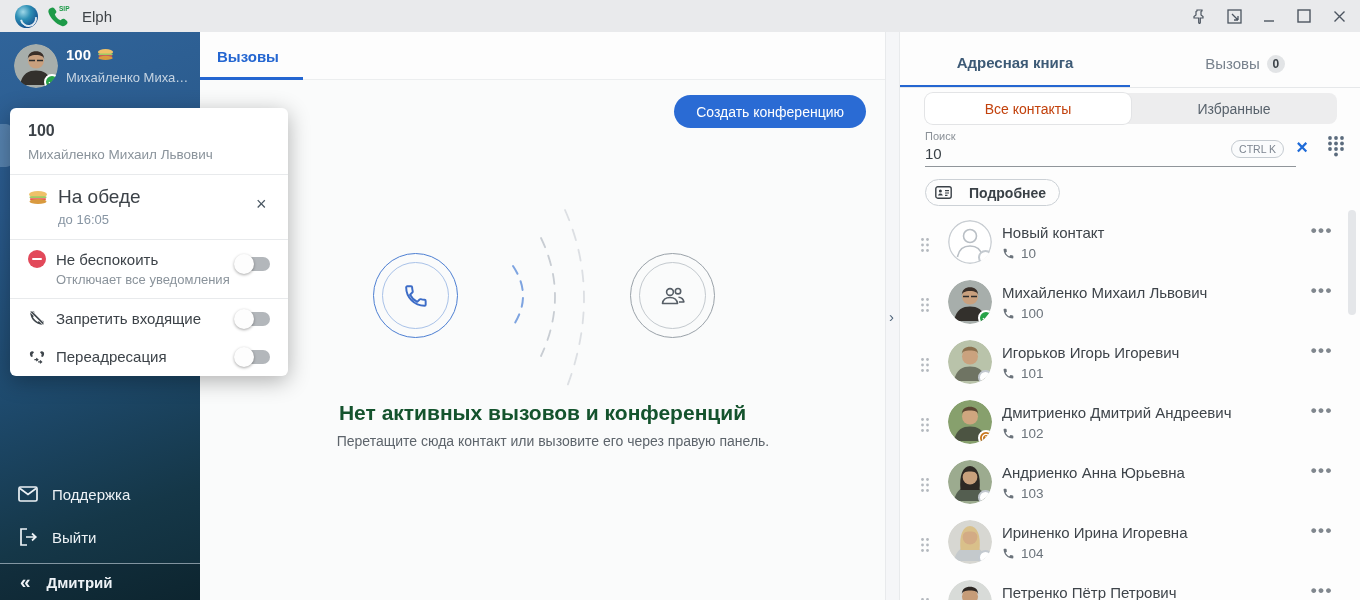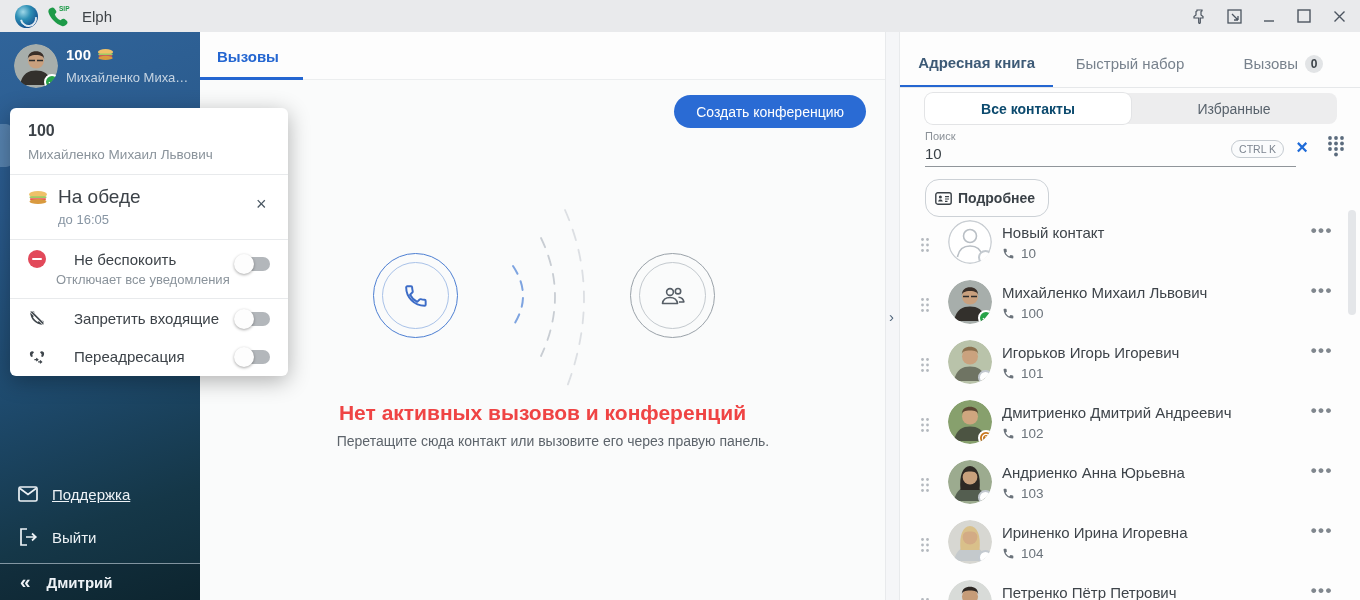--- a/index.html
+++ b/index.html
@@ -17,81 +17,81 @@
 
   
   .sidebar{position:absolute;left:0;top:32px;width:200px;height:568px;background:linear-gradient(160deg,#30649a 0%,#2a5a8c 28%,#1e4a6d 58%,#153748 82%,#102c38 100%);}
   .side-user{position:absolute;left:0;top:0;width:200px;height:72px;}
   .side-avatar{position:absolute;left:14px;top:12px;}
   .side-ext{position:absolute;left:66px;top:14px;font-size:15px;font-weight:700;color:#fff;display:flex;align-items:center;gap:6px;}
   .side-name{position:absolute;left:66px;top:38px;width:126px;font-size:13px;color:#c6d4e2;white-space:nowrap;overflow:hidden;text-overflow:ellipsis;}
   .side-active-sliver{position:absolute;left:0;top:92px;width:12px;height:43px;background:rgba(122,160,199,.55);border-radius:0 6px 6px 0;}
   .side-item{position:absolute;left:0;width:200px;height:32px;display:flex;align-items:center;color:#edf2f6;font-size:15px;cursor:pointer;}
   .side-item .ic{width:20px;height:20px;margin-left:18px;margin-right:14px;display:flex;align-items:center;justify-content:center;}
-  .side-support{top:446px;text-decoration:underline;}
+  .side-support{top:446px;}
   .side-logout{top:489px;}
   .side-divider{position:absolute;left:0;top:531px;width:200px;height:1px;background:rgba(220,230,238,.55);}
   .side-collapse{top:532px;height:36px;background:rgba(0,0,0,.14);}
   .side-collapse .chev{margin-left:20px;margin-right:16px;font-size:19px;font-weight:700;color:#f0f4f8;}
 
   
   .popup{position:absolute;left:10px;top:108px;width:278px;background:#ffffff;border-radius:6px;box-shadow:0 5px 22px rgba(0,0,0,.30);z-index:50;}
   .popup-head{padding:14px 18px 12px 18px;}
   .popup-ext{font-size:16px;font-weight:700;color:#3c4248;}
   .popup-name{margin-top:7px;font-size:13.5px;color:#8a939b;}
   .popup-sep{height:1px;background:#e8eaec;}
   .popup-status{position:relative;padding:11px 18px 12px 18px;}
   .ps-title{display:flex;align-items:center;gap:10px;font-size:19px;color:#3c4248;}
   .ps-until{margin-left:30px;margin-top:4px;font-size:13px;color:#8795a3;}
   .ps-close{position:absolute;right:16px;top:22px;width:16px;height:16px;color:#4a5763;font-size:18px;line-height:14px;cursor:pointer;}
   .popup-row{position:relative;padding:10px 18px 11px 18px;}
-  .pr-title{display:flex;align-items:center;gap:28px;font-size:15px;color:#3c4248;}
+  .pr-title{display:flex;align-items:center;gap:10px;font-size:15px;color:#3c4248;}
   .pr-sub{margin-left:28px;margin-top:4px;font-size:13px;color:#8a939b;}
   .toggle{position:absolute;right:18px;top:50%;transform:translateY(-50%);width:34px;height:14px;border-radius:7px;background:#b3b7bb;cursor:pointer;}
   .toggle::after{content:"";position:absolute;left:-2px;top:-3px;width:20px;height:20px;border-radius:50%;background:#fdfdfd;box-shadow:0 1px 3px rgba(0,0,0,.35);}
   .popup-row.tall .toggle{top:24px;}
   .dnd-ic{width:18px;height:18px;border-radius:50%;background:#e2495a;position:relative;flex:0 0 18px;}
   .dnd-ic::after{content:"";position:absolute;left:4px;top:8px;width:10px;height:2.4px;background:#fff;border-radius:1px;}
 
   
   .main{position:absolute;left:200px;top:32px;width:685px;height:568px;background:#fafbfb;}
   .main-tabs{position:absolute;left:0;top:0;width:685px;height:48px;background:#fdfdfd;border-bottom:1px solid #eceeef;display:flex;}
   .mtab{height:48px;display:flex;align-items:center;padding:0 24px 0 17px;font-size:15px;font-weight:600;color:#7b858f;cursor:pointer;}
   .mtab.active{color:#2466d1;border-bottom:3px solid #2466d1;padding-top:3px;}
   .conf-btn{position:absolute;top:63px;right:19px;height:33px;padding:0 22px;background:#2a6bd4;color:#fff;font-size:14px;border:none;border-radius:17px;cursor:pointer;}
   .circle-big{position:absolute;width:85px;height:85px;border-radius:50%;display:flex;align-items:center;justify-content:center;}
   .circle-big .inner{width:67px;height:67px;border-radius:50%;display:flex;align-items:center;justify-content:center;}
   .circle-phone{left:173px;top:221px;border:1.6px solid #4d7fd2;}
   .circle-phone .inner{border:1px solid #a9c2e8;}
   .circle-people{left:430px;top:221px;border:1.4px solid #9aa2a9;}
   .circle-people .inner{border:1px solid #c3c9ce;}
   .arcs{position:absolute;left:305px;top:162px;}
-  .empty-title{position:absolute;left:0;top:369px;width:685px;text-align:center;font-size:21px;font-weight:700;color:#ef4444;}
+  .empty-title{position:absolute;left:0;top:369px;width:685px;text-align:center;font-size:21px;font-weight:700;color:#14532d;}
   .empty-sub{position:absolute;left:0;top:401px;width:685px;text-align:center;font-size:14px;color:#5d646b;padding-left:21px;}
 
   
   .strip{position:absolute;left:885px;top:32px;width:15px;height:568px;background:#f5f6f8;border-left:1px solid #e8eaec;border-right:1px solid #e8eaec;cursor:pointer;}
   .strip .chev{position:absolute;left:3px;top:276px;font-size:15px;color:#4f647a;}
 
   
   .rpanel{position:absolute;left:900px;top:32px;width:460px;height:568px;background:#fdfdfd;}
   .rtabs{position:absolute;left:0;top:8px;width:460px;height:48px;border-bottom:1px solid #e6e8ea;display:flex;}
   .rtab{flex:1;display:flex;align-items:center;justify-content:center;gap:7px;font-size:15px;color:#78828d;cursor:pointer;}
   .rtab.active{color:#3d5a76;font-weight:600;border-bottom:2px solid #2466d1;}
   .rtab .badge{min-width:18px;height:18px;border-radius:9px;background:#e2e4e6;color:#3c4248;font-size:12px;font-weight:700;display:flex;align-items:center;justify-content:center;padding:0 4px;}
   .seg{position:absolute;left:25px;top:61px;width:412px;height:31px;background:#ededee;border-radius:8px;display:flex;}
   .seg-item{flex:1;display:flex;align-items:center;justify-content:center;font-size:14px;color:#58626c;cursor:pointer;border-radius:8px;}
-  .seg-item.active{background:#fff;color:#0c4a6e;box-shadow:0 0 0 1px #e3e4e6;font-weight:bold;}
+  .seg-item.active{background:#fff;color:#c2410c;box-shadow:0 0 0 1px #e3e4e6;}
   .search{position:absolute;left:25px;top:98px;width:371px;border-bottom:1px solid #90959a;height:37px;cursor:text;}
   .search-label{font-size:11px;color:#8a9097;}
   .search-value{font-size:15px;color:#3a4147;margin-top:3px;}
   .kbd{position:absolute;right:76px;top:108px;border:1px solid #c5cbd1;border-radius:10px;color:#7d8590;font-size:10.5px;padding:2px 7px;background:#fafbfc;}
   .search-clear{position:absolute;right:52px;top:106px;color:#1f6bd8;font-size:20px;font-weight:700;cursor:pointer;line-height:18px;}
   .dialpad{position:absolute;right:14px;top:102px;cursor:pointer;}
-  .details-chip{position:absolute;left:25px;top:147px;height:38px;border:1px solid #ccd1d6;border-radius:14px;background:#fdfdfd;display:flex;align-items:center;gap:6px;padding:0 13px 0 9px;font-size:14px;font-weight:600;color:#3a4147;cursor:pointer;}
+  .details-chip{position:absolute;left:25px;top:147px;height:27px;border:1px solid #ccd1d6;border-radius:14px;background:#fdfdfd;display:flex;align-items:center;gap:17px;padding:0 13px 0 9px;font-size:14px;font-weight:600;color:#3a4147;cursor:pointer;}
   .contacts{position:absolute;left:0;top:183px;width:448px;height:385px;overflow:hidden;}
   .crow{position:relative;width:448px;height:60px;}
   .drag{position:absolute;left:20px;top:22px;cursor:grab;}
   .c-avatar{position:absolute;left:48px;top:5px;}
   .c-name{position:absolute;left:102px;top:9px;font-size:15px;color:#3e444a;white-space:nowrap;}
   .c-number{position:absolute;left:102px;top:31px;font-size:13.5px;color:#6b737b;display:flex;align-items:center;gap:6px;}
   .c-menu{position:absolute;right:15px;top:6px;font-size:17px;letter-spacing:1.5px;color:#80878e;cursor:pointer;font-weight:700;}
   .scrollthumb{position:absolute;left:448px;top:178px;width:8px;height:105px;background:#e4e6e9;border-radius:4px;cursor:pointer;}
 
   
@@ -235,23 +235,20 @@
   </div>
 
   <div class="strip">
     <span class="chev">›</span>
   </div>
 
   <div class="rpanel">
     <div class="rtabs">
       <div class="rtab active">
           <span>Адресная книга</span>
-        </div>
-      <div class="rtab">
-          <span>Быстрый набор</span>
         </div>
       <div class="rtab">
           <span>Вызовы</span>
           <span class="badge">0</span>
         </div>
     </div>
 
     <div class="seg">
       <div class="seg-item active">Все контакты</div>
       <div class="seg-item">Избранные</div>

